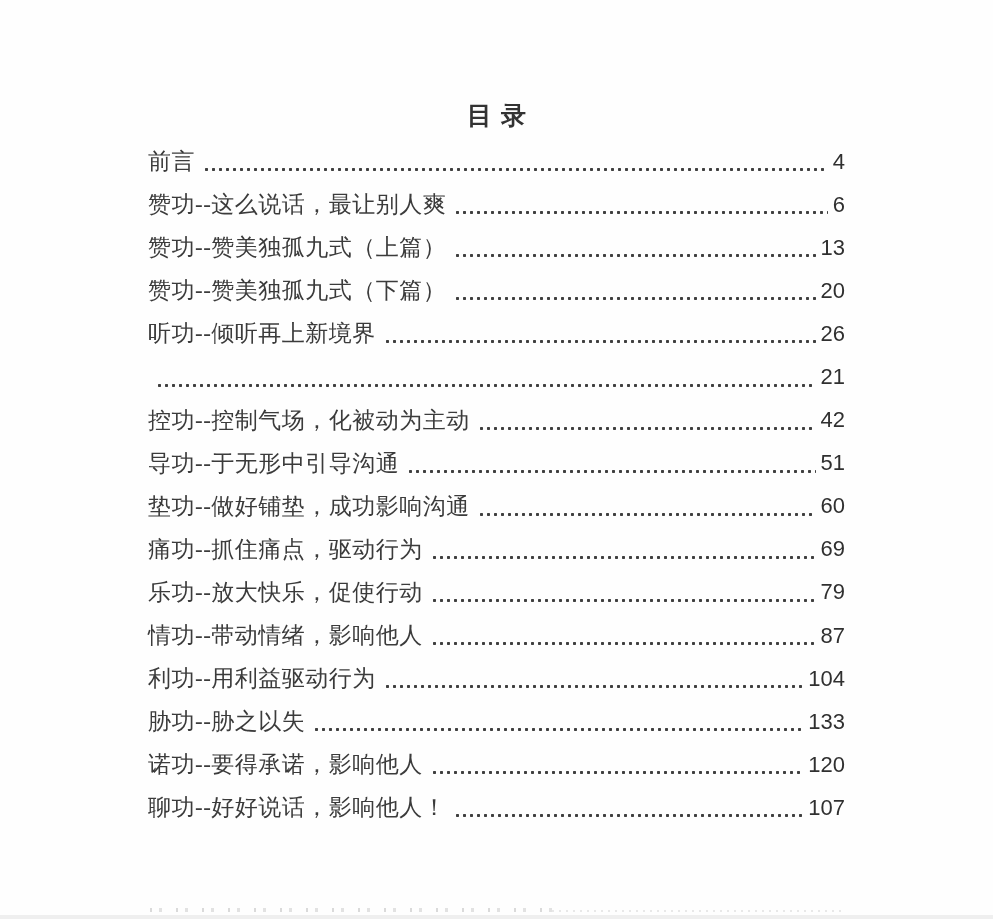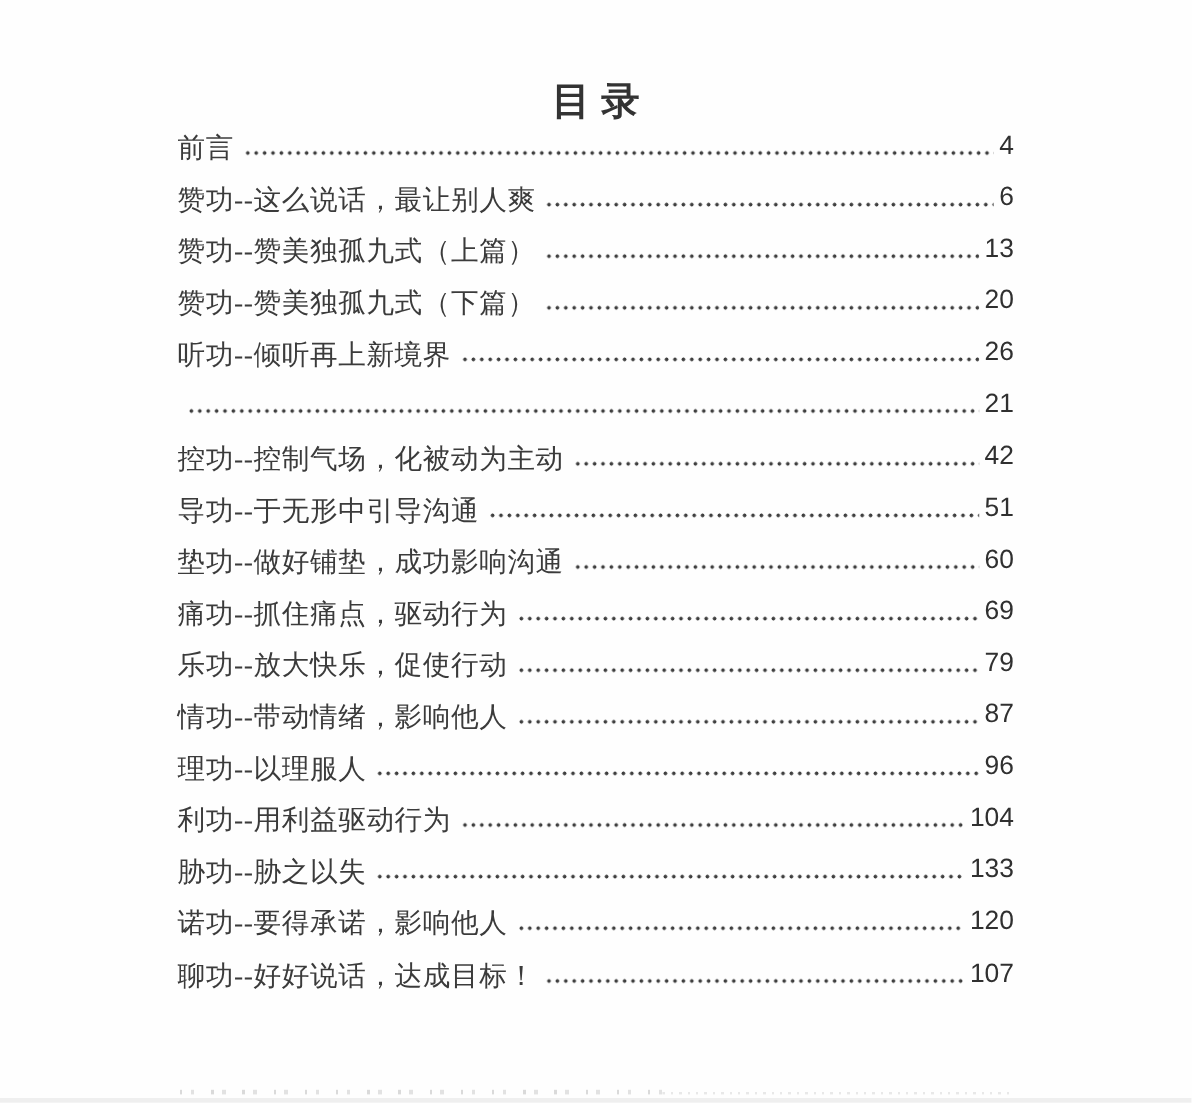--- a/index.html
+++ b/index.html
@@ -15,35 +15,36 @@
     font-family: "Liberation Serif", "DejaVu Serif", serif;
     color: #3b3b3b;
   }
   .page {
     position: absolute;
     inset: 0;
     background: #fefefe;
   }
   .doc-title {
     margin: 0;
-    padding-top: 69px;
+    padding-top: 101px;
     text-align: center;
-    font-size: 32px;
+    font-size: 25px;
     line-height: 30px;
     font-weight: bold;
     letter-spacing: 9px;
     text-indent: 9px;
     color: #333333;
   }
   .toc {
     margin: 9px 0 0 148px;
     width: 697px;
   }
   .toc-row {
     display: flex;
+    align-items: center;
     height: 43.1px;
     font-size: 23px;
     color: #3b3b3b;
   }
   .toc-label {
     white-space: nowrap;
     letter-spacing: 0.5px;
   }
   .toc-dots {
     flex: 1;
@@ -157,41 +158,36 @@
         <span class="toc-label">乐功--放大快乐，促使行动</span>
         <span class="toc-dots"></span>
         <span class="toc-page">79</span>
       </div>
       <div class="toc-row">
         <span class="toc-label">情功--带动情绪，影响他人</span>
         <span class="toc-dots"></span>
         <span class="toc-page">87</span>
       </div>
       <div class="toc-row">
-        <span class="toc-label">理功--以理服人</span>
-        <span class="toc-dots"></span>
-        <span class="toc-page">96</span>
-      </div>
-      <div class="toc-row">
         <span class="toc-label">利功--用利益驱动行为</span>
         <span class="toc-dots"></span>
         <span class="toc-page">104</span>
       </div>
       <div class="toc-row">
         <span class="toc-label">胁功--胁之以失</span>
         <span class="toc-dots"></span>
         <span class="toc-page">133</span>
       </div>
       <div class="toc-row">
         <span class="toc-label">诺功--要得承诺，影响他人</span>
         <span class="toc-dots"></span>
         <span class="toc-page">120</span>
       </div>
       <div class="toc-row">
-        <span class="toc-label">聊功--好好说话，达成目标！</span>
+        <span class="toc-label">聊功--好好说话，影响他人！</span>
         <span class="toc-dots"></span>
         <span class="toc-page">107</span>
       </div>
     </div>
 
   <div class="partial-row">
     <div class="partial-glyph-tops"></div>
     <div class="partial-dot-tops"></div>
   </div>
 

